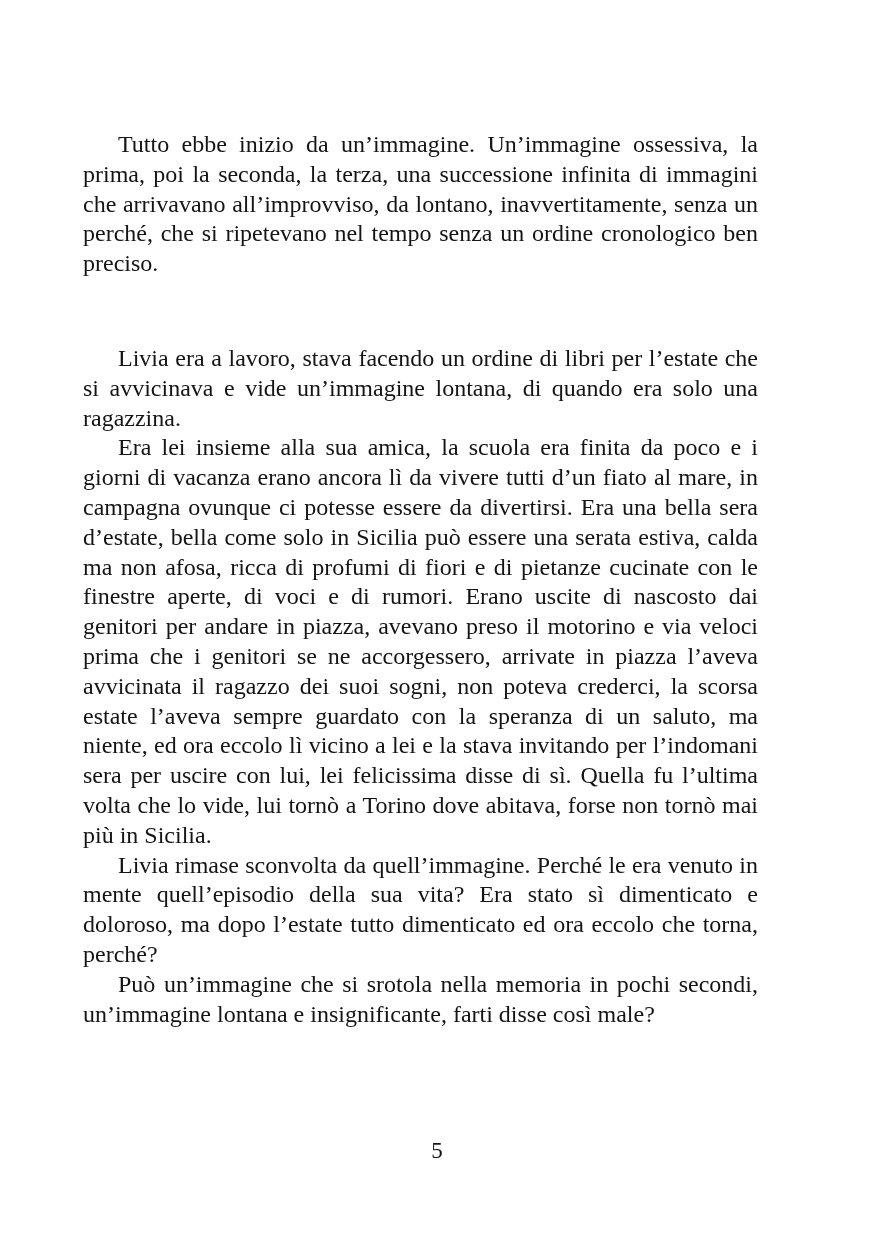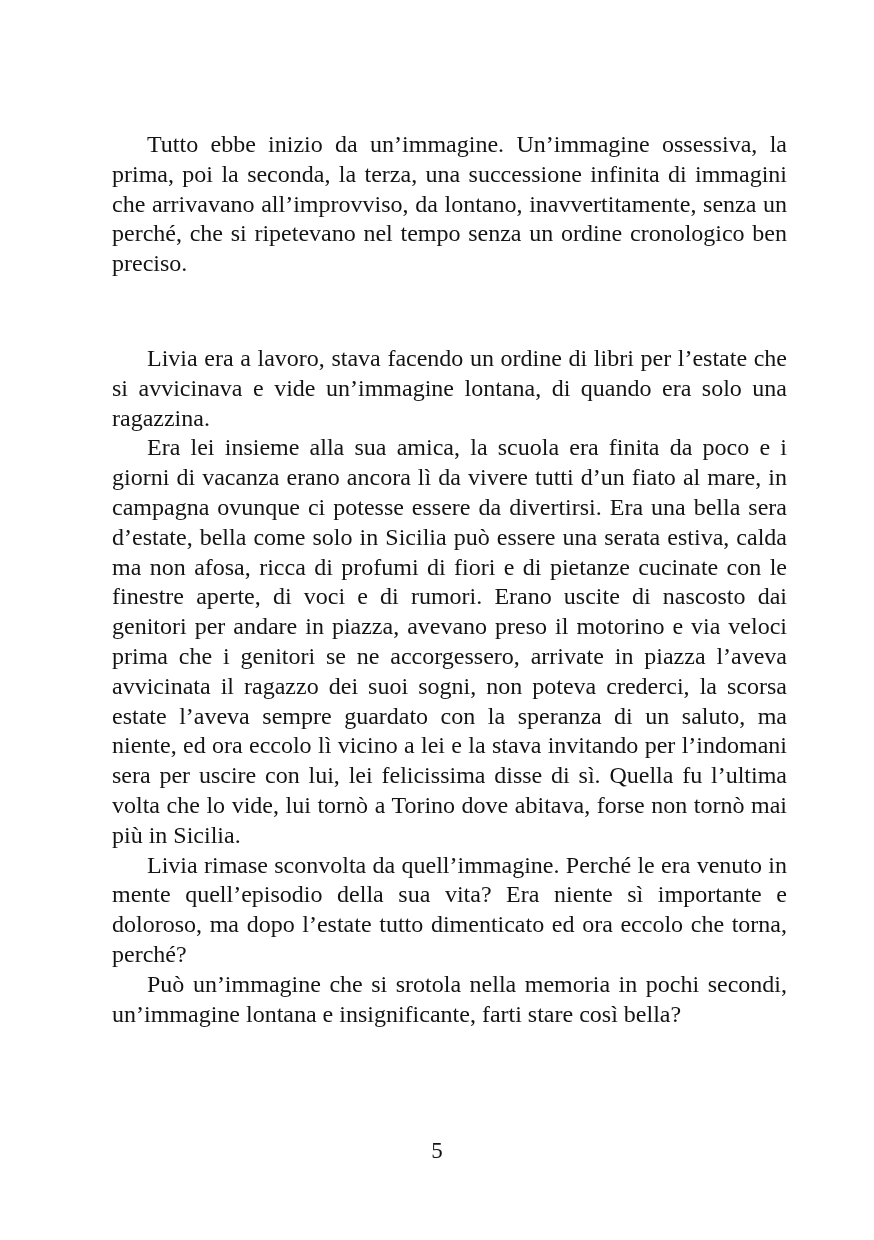--- a/index.html
+++ b/index.html
@@ -11,21 +11,21 @@
     position: relative;
     width: 874px;
     height: 1240px;
     background: #ffffff;
     overflow: hidden;
     font-family: "Liberation Serif", "DejaVu Serif", serif;
     color: #141414;
   }
   .body-text {
     position: absolute;
-    left: 112px;
+    left: 83px;
     top: 130px;
     width: 675px;
   }
   .body-text p {
     margin: 0;
     font-size: 24px;
     line-height: 29.8px;
     text-align: justify;
     text-indent: 35px;
     color: #141414;
@@ -47,17 +47,17 @@
   }
 </style>
 </head>
 <body>
 
 <div class="page">
   <div class="body-text">
       <p>Tutto ebbe inizio da un’immagine. Un’immagine ossessiva, la prima, poi la seconda, la terza, una successione infinita di immagini che arrivavano all’improvviso, da lontano, inavvertitamente, senza un perché, che si ripetevano nel tempo senza un ordine cronologico ben preciso.</p>
       <p class="section-break">Livia era a lavoro, stava facendo un ordine di libri per l’estate che si avvicinava e vide un’immagine lontana, di quando era solo una ragazzina.</p>
       <p>Era lei insieme alla sua amica, la scuola era finita da poco e i giorni di vacanza erano ancora lì da vivere tutti d’un fiato al mare, in campagna ovunque ci potesse essere da divertirsi. Era una bella sera d’estate, bella come solo in Sicilia può essere una serata estiva, calda ma non afosa, ricca di profumi di fiori e di pietanze cucinate con le finestre aperte, di voci e di rumori. Erano uscite di nascosto dai genitori per andare in piazza, avevano preso il motorino e via veloci prima che i genitori se ne accorgessero, arrivate in piazza l’aveva avvicinata il ragazzo dei suoi sogni, non poteva crederci, la scorsa estate l’aveva sempre guardato con la speranza di un saluto, ma niente, ed ora eccolo lì vicino a lei e la stava invitando per l’indomani sera per uscire con lui, lei felicissima disse di sì. Quella fu l’ultima volta che lo vide, lui tornò a Torino dove abitava, forse non tornò mai più in Sicilia.</p>
-      <p>Livia rimase sconvolta da quell’immagine. Perché le era venuto in mente quell’episodio della sua vita? Era niente sì importante e doloroso, ma dopo l’estate tutto dimenticato ed ora eccolo che torna, perché?</p>
-      <p>Può un’immagine che si srotola nella memoria in pochi secondi, un’immagine lontana e insignificante, farti stare così bella?</p>
+      <p>Livia rimase sconvolta da quell’immagine. Perché le era venuto in mente quell’episodio della sua vita? Era stato sì dimenticato e doloroso, ma dopo l’estate tutto dimenticato ed ora eccolo che torna, perché?</p>
+      <p>Può un’immagine che si srotola nella memoria in pochi secondi, un’immagine lontana e insignificante, farti disse così male?</p>
     </div>
   <div class="page-number">5</div>
 </div>
 
 </body></html>

